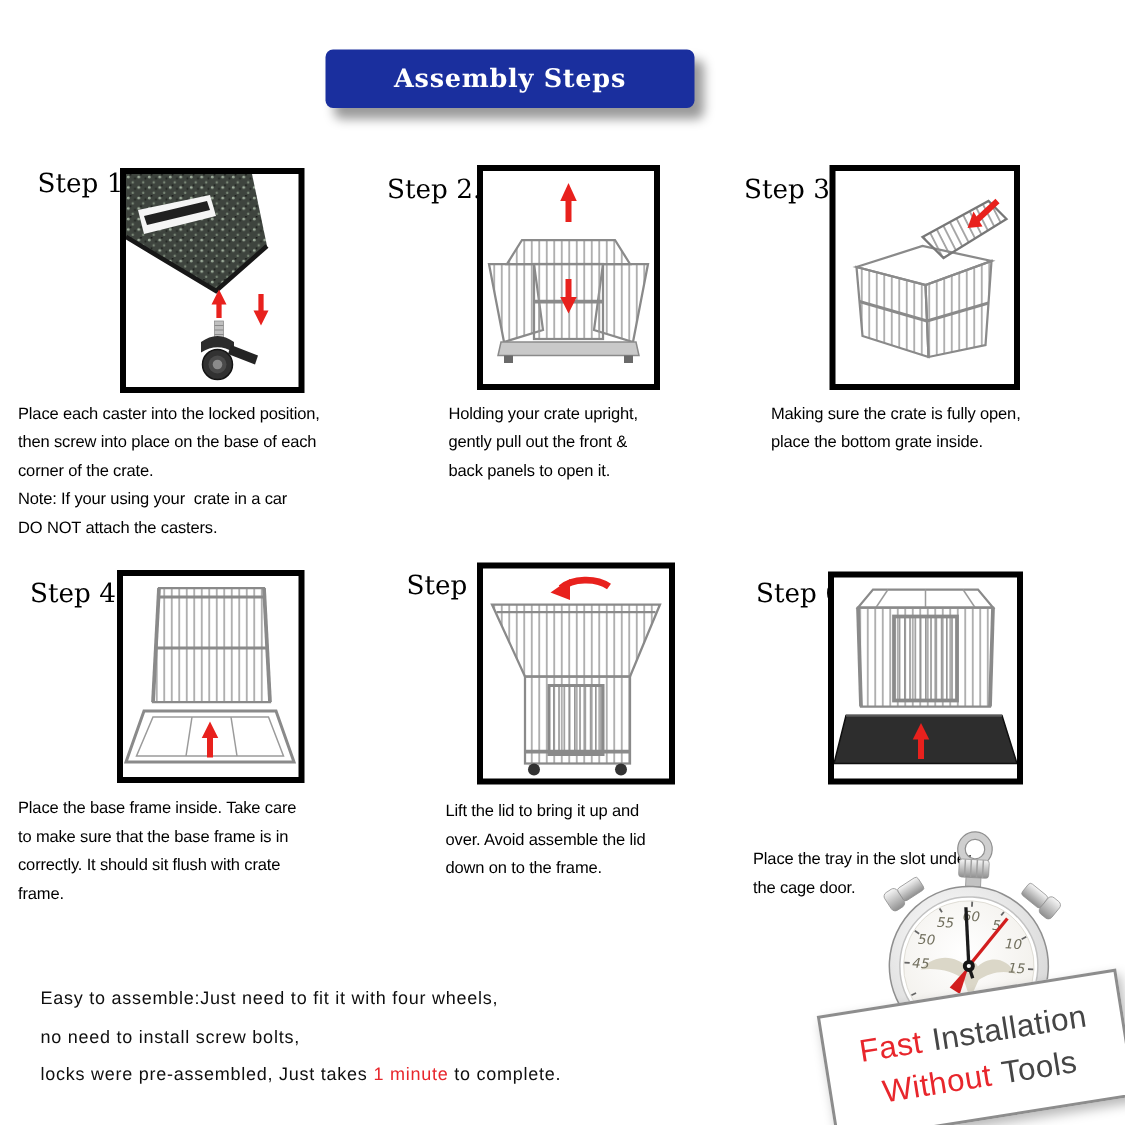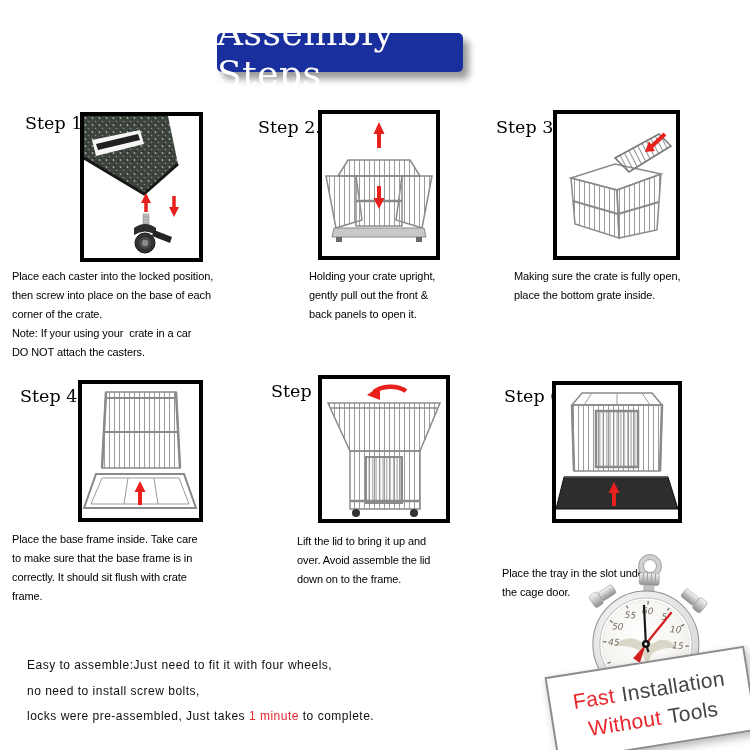--- a/index.html
+++ b/index.html
@@ -8,22 +8,22 @@
     font-family:"Liberation Sans", sans-serif;overflow:hidden;color:#000;
   }
   
   .banner{
     position:absolute;left:217px;top:33px;width:246px;height:39px;
     background:#1a2f9e;border-radius:5px;
     box-shadow:6px 7px 7px rgba(0,0,0,0.40);
     display:flex;align-items:center;justify-content:center;z-index:3;
   }
   .banner span{
-    font-family:"DejaVu Serif", serif;font-weight:normal;color:#fff;
-    font-size:36px;letter-spacing:0.5px;
+    font-family:"DejaVu Serif", serif;font-weight:bold;color:#fff;
+    font-size:17px;letter-spacing:0.5px;
   }
   
   .step-label{
     position:absolute;font-family:"DejaVu Serif", serif;font-size:17.5px;
     font-weight:500;color:#000;
   }
   .lbl1{left:25px;top:113px}.lbl2{left:258px;top:117px}.lbl3{left:496px;top:117px}
   .lbl4{left:20px;top:386px}.lbl5{left:271px;top:381px}.lbl6{left:504px;top:386px}
   
   .frame{position:absolute;border:4px solid #000;background:#fff;}
@@ -33,21 +33,21 @@
   .f4{left:78px;top:380px;width:117px;height:134px}
   .f5{left:318px;top:375px;width:124px;height:140px}
   .f6{left:552px;top:381px;width:122px;height:134px}
   .frame svg{display:block}
   
   .caption{
     position:absolute;font-size:11px;line-height:19px;color:#000;
     white-space:pre-wrap;letter-spacing:-0.1px;
   }
   .cap1{left:12px;top:267px;width:300px}
-  .cap2{left:309px;top:267px;width:210px}
+  .cap2{left:299px;top:267px;width:210px}
   .cap3{left:514px;top:267px;width:245px}
   .cap4{left:12px;top:530px;width:300px}
   .cap5{left:297px;top:532px;width:215px}
   .cap6{left:502px;top:564px;width:240px}
   .note{}
   
   .footer{
     position:absolute;left:27px;top:653px;width:540px;
     font-size:12px;line-height:25.5px;letter-spacing:0.5px;color:#0f0f0f;
     white-space:pre-wrap;z-index:1;

